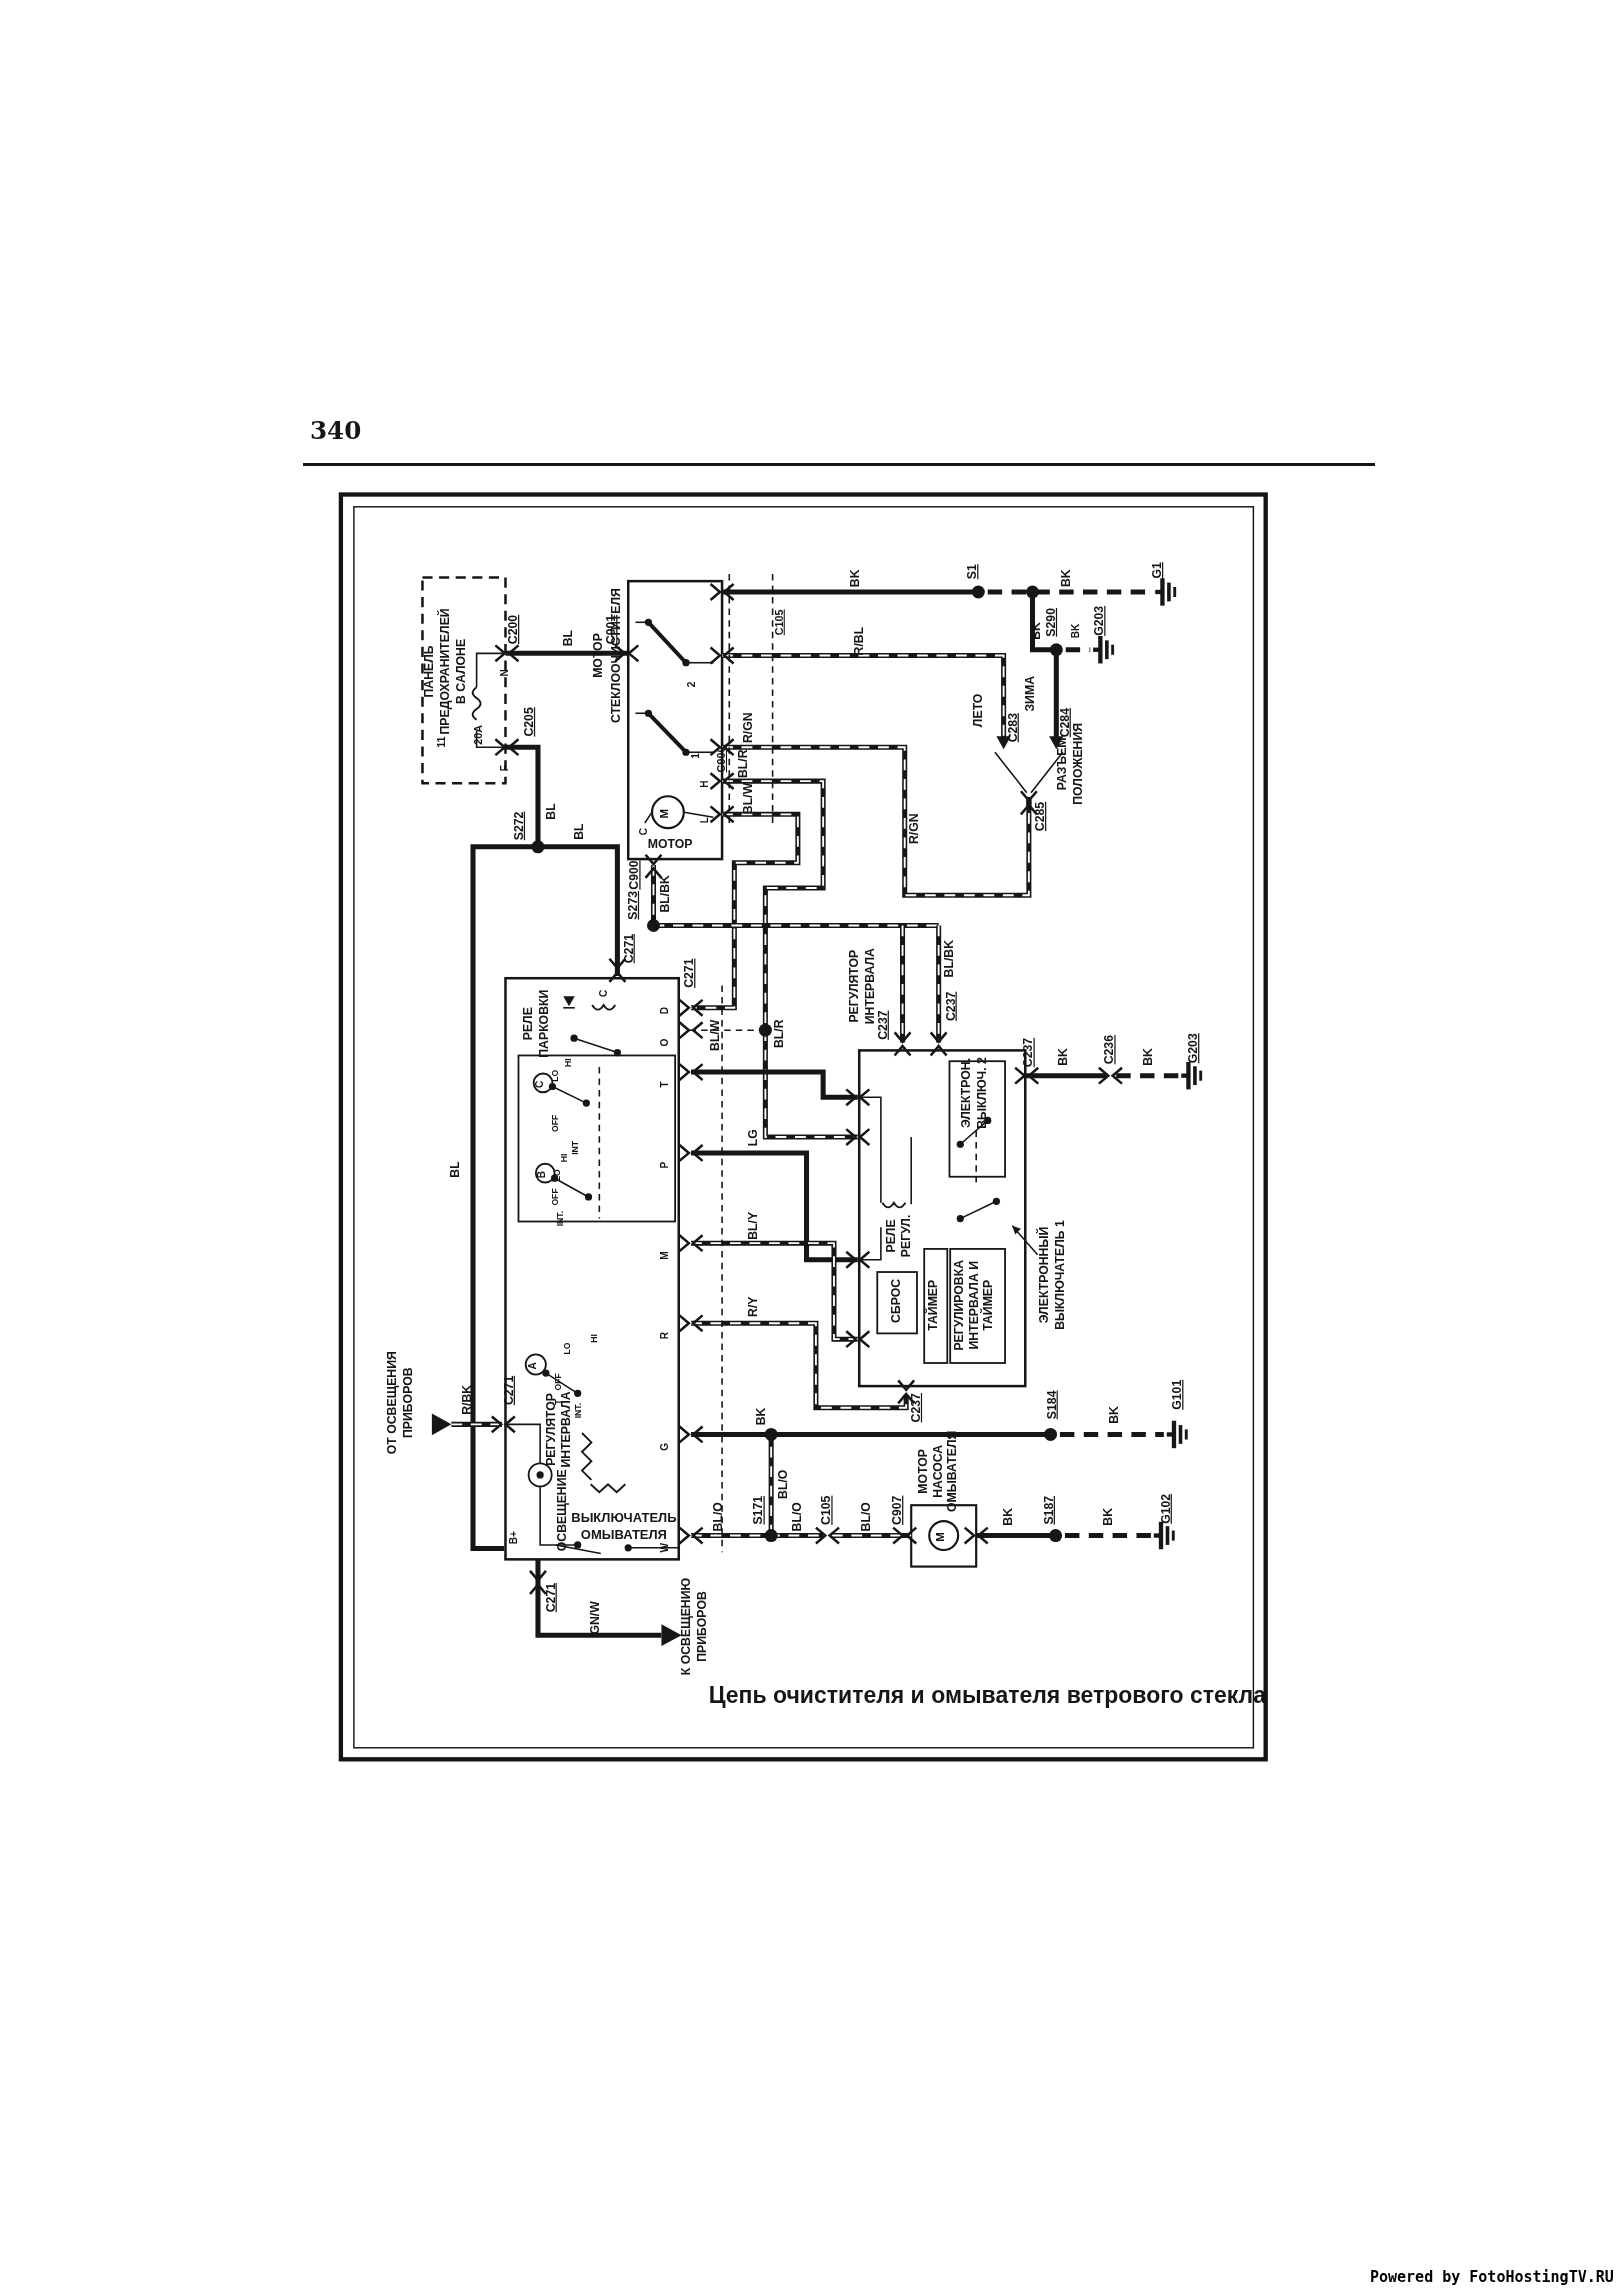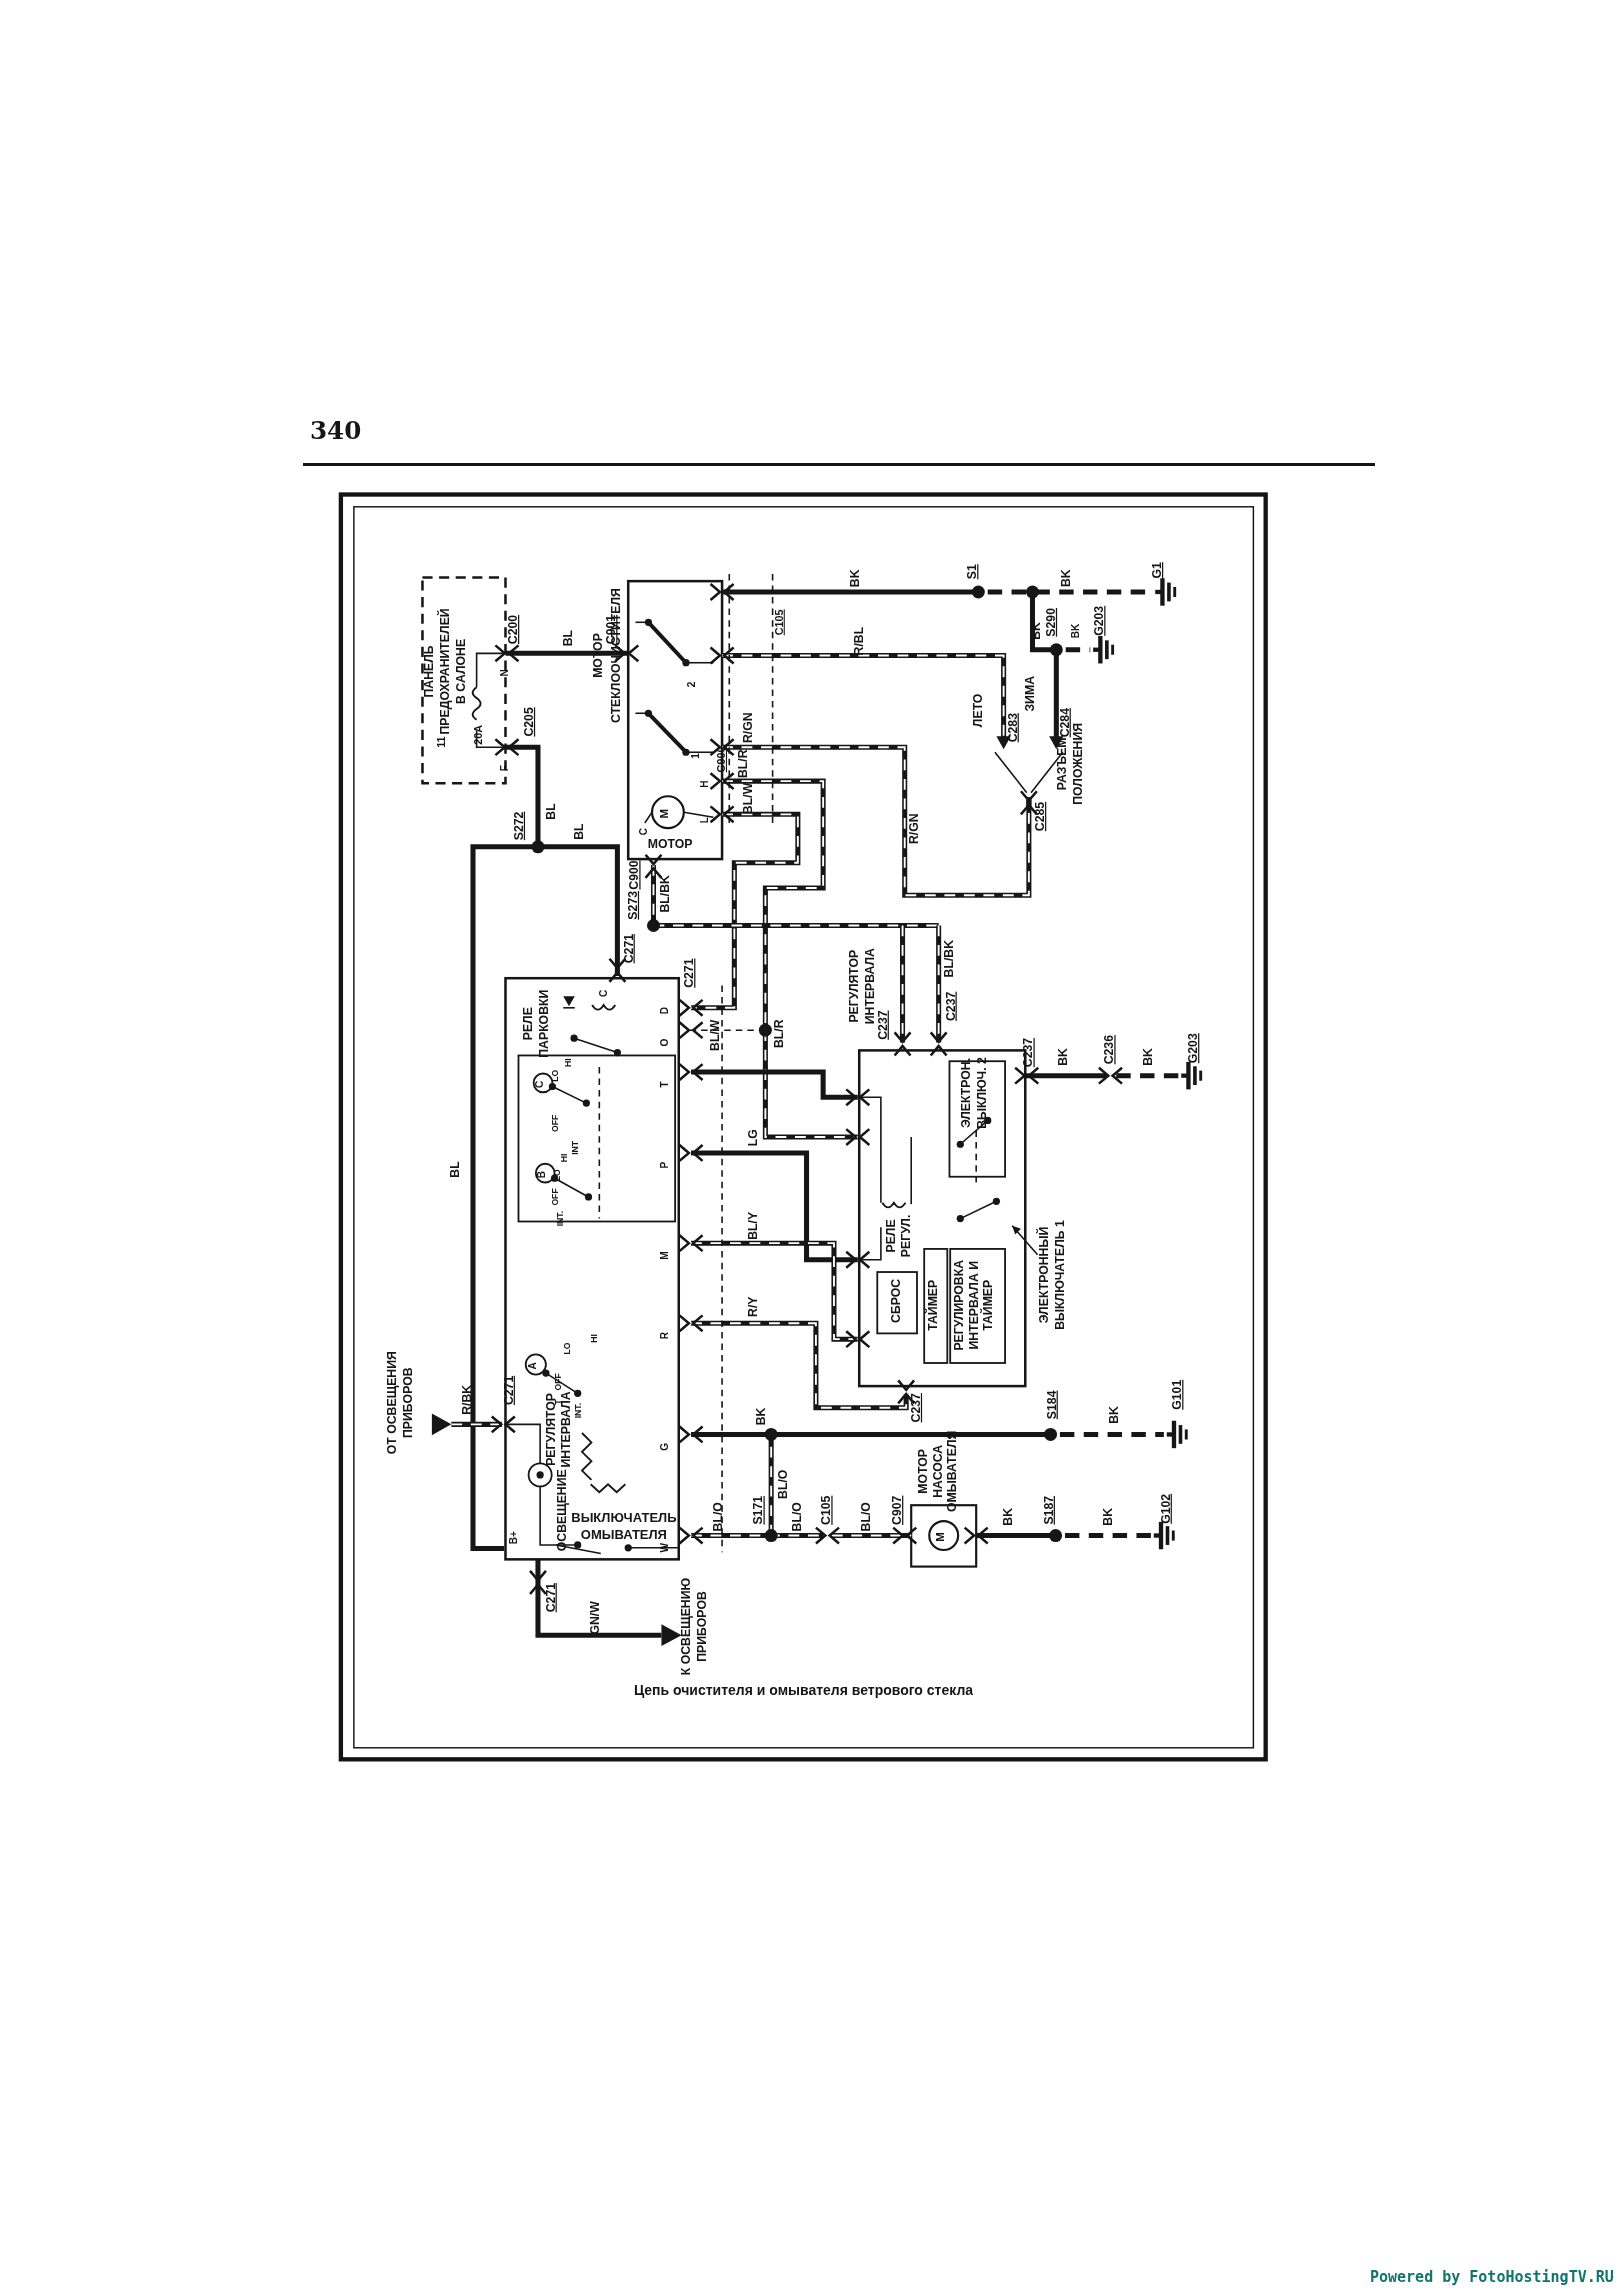--- a/index.html
+++ b/index.html
@@ -4,21 +4,21 @@
 <style>
   html,body{margin:0;padding:0;}
   body{width:1621px;height:2295px;position:relative;background:#ffffff;overflow:hidden;
        font-family:"Liberation Sans",sans-serif;color:#161616;}
   .abs{position:absolute;}
   #page-number{left:310px;top:416px;font-family:"DejaVu Serif","Liberation Serif",serif;
                font-weight:700;font-size:24.6px;}
   #header-title{left:0;top:417px;width:1621px;text-align:center;font-weight:700;font-size:25px;letter-spacing:0.7px;}
   #header-rule{left:303px;top:463px;width:1072px;height:2.9px;background:#141414;}
   #diagram-wrap{left:0;top:0;width:1621px;height:2295px;}
-  #figure-caption{left:341px;top:1682px;width:925px;text-align:center;font-weight:700;font-size:14px;}
+  #figure-caption{left:341px;top:1682px;width:925px;text-align:right;font-weight:700;font-size:23px;}
   #watermark{right:7.2px;bottom:8.7px;font-family:"DejaVu Sans Mono","Liberation Mono",monospace;
              font-weight:700;font-size:15px;}
   svg text{font-family:"Liberation Sans",sans-serif;font-weight:700;fill:#161616;}
 </style>
 </head>
 <body>
 
 <div id="diagram-wrap" class="abs">
 
   <div id="page-number" class="abs">340</div>
@@ -364,15 +364,15 @@
         <text x="1458" y="2092" font-size="17" text-anchor="middle" transform="rotate(-90 1458 2092)" text-decoration="underline">S187</text>
         <text x="1540" y="2101" font-size="17" text-anchor="middle" transform="rotate(-90 1540 2101)">BK</text>
         <text x="1620" y="2090" font-size="17" text-anchor="middle" transform="rotate(-90 1620 2090)" text-decoration="underline">G102</text>
         <text x="1462" y="1946" font-size="17" text-anchor="middle" transform="rotate(-90 1462 1946)" text-decoration="underline">S184</text>
         <text x="1548" y="1960" font-size="17" text-anchor="middle" transform="rotate(-90 1548 1960)">BK</text>
         <text x="1636" y="1932" font-size="17" text-anchor="middle" transform="rotate(-90 1636 1932)" text-decoration="underline">G101</text>
       </g>
   </svg>
 
   <div id="figure-caption" class="abs">Цепь очистителя и омывателя ветрового стекла</div>
-  <div id="watermark" class="abs" style="color: #0f766e;">Powered by FotoHostingTV.RU</div>
+  <div id="watermark" class="abs" style="color: #000000;">Powered by FotoHostingTV.RU</div>
 </div>
 
 
 </body></html>

